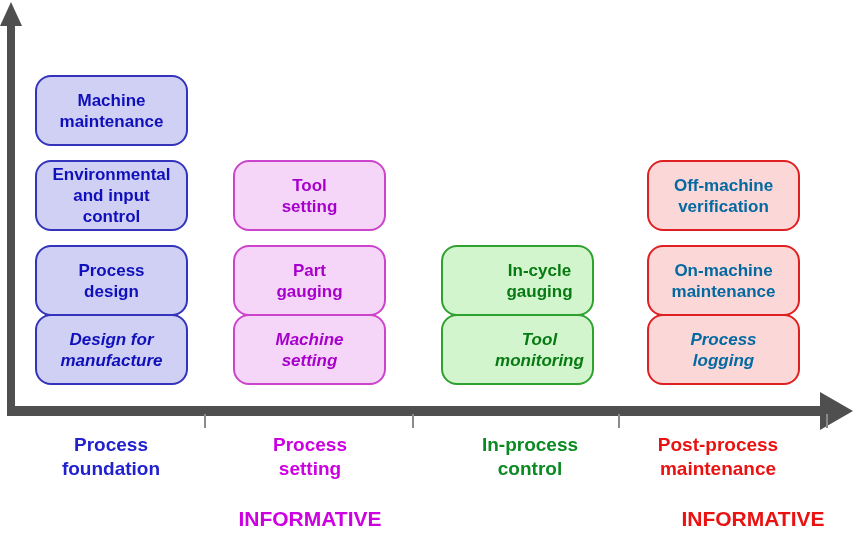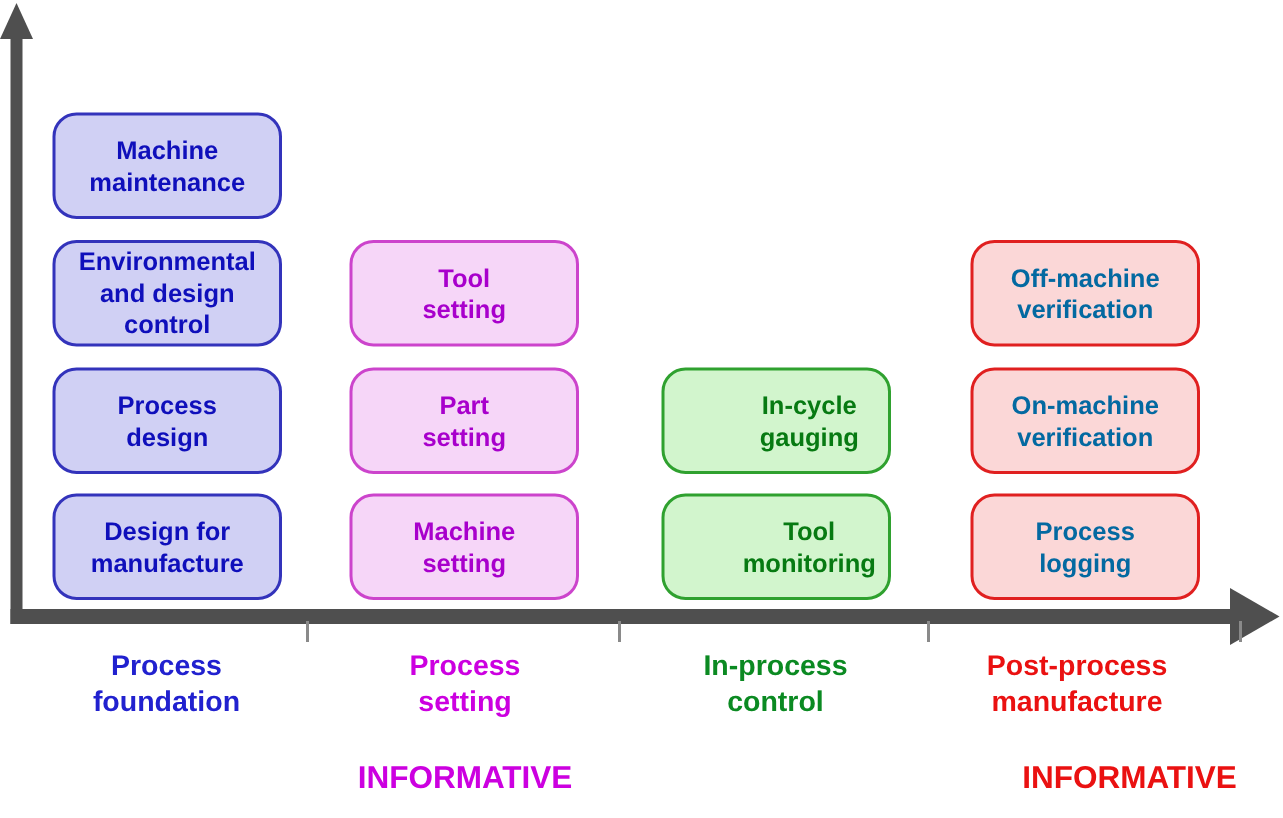--- a/index.html
+++ b/index.html
@@ -37,38 +37,38 @@
   .box {
     position:absolute; width:153px; height:71px; box-sizing:border-box;
     border:2px solid; border-radius:16px;
     display:flex; align-items:center; justify-content:center;
     text-align:center; font-weight:bold; font-size:17px; line-height:21px;
     white-space:pre-line;
   }
   .col0 { left:35px; }  .col1 { left:233px; }
   .col2 { left:441px;padding-left:44px; } .col3 { left:647px; }
   .row0 { top:75px; }   .row1 { top:160px; }
-  .row2 { top:245px; }  .row3 { top:329px; }
+  .row2 { top:245px; }  .row3 { top:314px;font-style:italic; }
 
   .c-blue    { background:#d0d0f4; border-color:#3333bb; color:#0f0fbb; }
   .c-magenta { background:#f6d6f8; border-color:#cc44cc; color:#a800cc; }
   .c-green   { background:#d2f5cd; border-color:#2fa12f; color:#077a12; }
   .c-red     { background:#fbd7d7; border-color:#e02020; color:#0369a1; }
 
   
   .axis-label {
     position:absolute; top:433px; width:200px; text-align:center;
     font-weight:bold; font-size:19px; line-height:24px; white-space:pre-line;
   }
   .category {
     position:absolute; top:507px; width:210px; text-align:center;
     font-weight:bold; font-size:21px; line-height:24px;
   }
   .lc0 { left:11px; }  .lc1 { left:210px; }
-  .lc2 { left:417px; } .lc3 { left:618px; }
+  .lc2 { left:430px; } .lc3 { left:618px; }
   .cc0 { left:6px; }   .cc1 { left:205px; }
   .cc2 { left:412px; } .cc3 { left:648px; }
 
   .t-blue    { color:#2121cf; }
   .t-magenta { color:#cc00e0; }
   .t-green   { color:#0b8a22; }
   .t-red     { color:#ea1111; }
 </style>
 </head>
 <body>
@@ -80,51 +80,51 @@
   <div class="axis-h"></div>
   <div class="arrow-right"></div>
   <div class="tick t0"></div>
   <div class="tick t1"></div>
   <div class="tick t2"></div>
   <div class="tick t3"></div>
 
   <div class="box c-blue col0 row0">Machine
 maintenance</div>
   <div class="box c-blue col0 row1">Environmental
-and design
+and input
 control</div>
   <div class="box c-blue col0 row2">Process
 design</div>
   <div class="box c-blue col0 row3">Design for
 manufacture</div>
 
   <div class="box c-magenta col1 row1">Tool
 setting</div>
   <div class="box c-magenta col1 row2">Part
-setting</div>
+gauging</div>
   <div class="box c-magenta col1 row3">Machine
 setting</div>
 
   <div class="box c-green col2 row2">In-cycle
 gauging</div>
   <div class="box c-green col2 row3">Tool
 monitoring</div>
 
   <div class="box c-red col3 row1">Off-machine
 verification</div>
   <div class="box c-red col3 row2">On-machine
-verification</div>
+maintenance</div>
   <div class="box c-red col3 row3">Process
 logging</div>
 
   <div class="axis-label lc0 t-blue">Process
 foundation</div>
   <div class="axis-label lc1 t-magenta">Process
 setting</div>
   <div class="axis-label lc2 t-green">In-process
 control</div>
   <div class="axis-label lc3 t-red">Post-process
-manufacture</div>
+maintenance</div>
 
   <div class="category cc1 t-magenta">INFORMATIVE</div>
   <div class="category cc3 t-red">INFORMATIVE</div>
 
 </div>
 
 </body></html>

